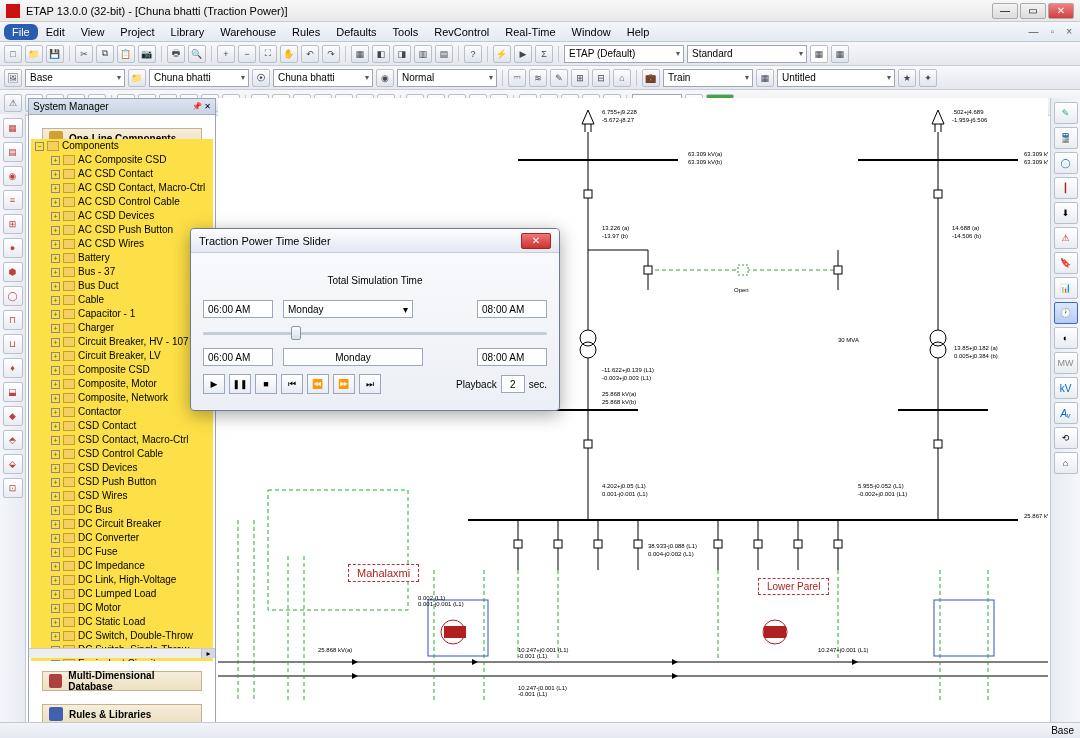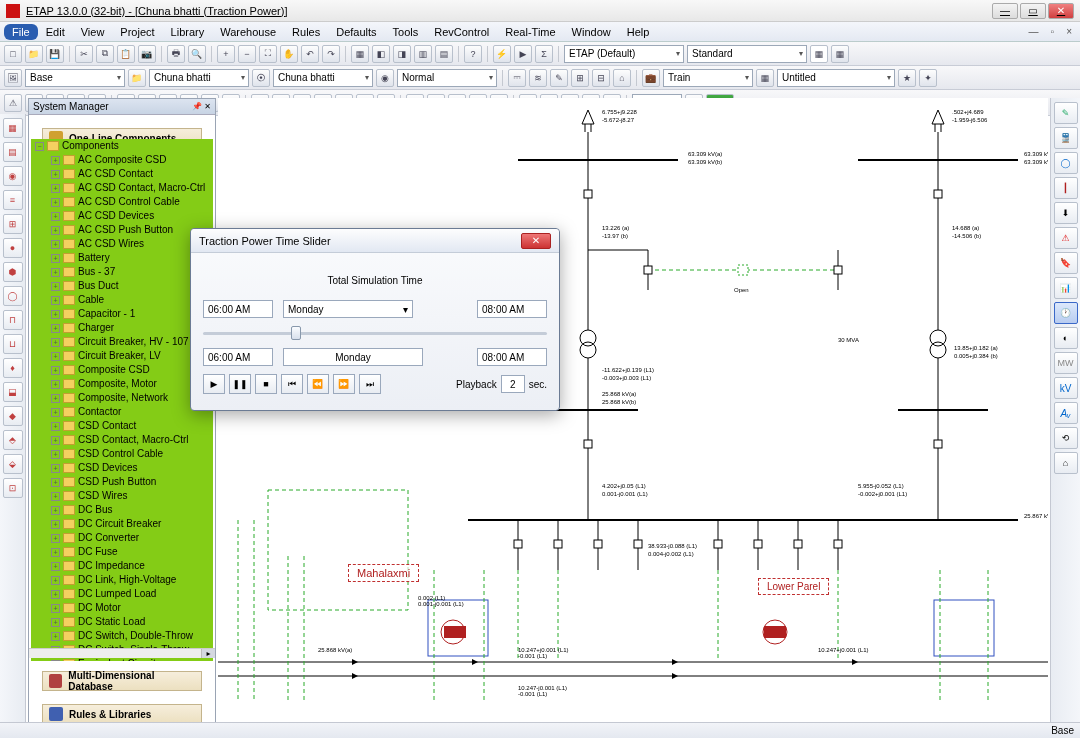--- a/index.html
+++ b/index.html
@@ -1,19 +1,19 @@
 <!DOCTYPE html>
 <html><head>
 <meta charset="utf-8">
 <style>
 * { box-sizing: border-box; margin: 0; padding: 0; font-family: 'Segoe UI', Tahoma, sans-serif; }
 body { width: 1080px; height: 738px; background: #fff; font-size: 11px; overflow: hidden; position: relative; }
 
 
-.titlebar { height: 22px; background: linear-gradient(#f8f8f8,#e8e8e8); display: flex; align-items: center; padding: 0 6px; border-bottom: 1px solid #ccc; text-decoration: underline; }
+.titlebar { height: 22px; background: linear-gradient(#f8f8f8,#e8e8e8); display: flex; align-items: center; padding: 0 6px; border-bottom: 1px solid #ccc; }
 .titlebar .icon { width: 14px; height: 14px; background: #cc1111; margin-right: 6px; }
 .titlebar .title { flex: 1; font-size: 11px; }
 .winbtns { display: flex; gap: 2px; }
 .winbtn { width: 26px; height: 16px; background: linear-gradient(#f4f4f4,#dcdcdc); border: 1px solid #aaa; border-radius: 2px; display:flex;align-items:center;justify-content:center; font-size:10px;}
 .winbtn.close { background: linear-gradient(#f08080,#d04040); color:#fff;}
 
 
 .menubar { height: 20px; background: linear-gradient(#f4f6fb,#e4e9f2); display: flex; align-items: center; padding: 0 4px; border-bottom: 1px solid #bcc; position:relative;}
 .menubar .menuitem { padding: 2px 8px; font-size: 11px; }
 .menubar .menuitem.active { background: #2a5db0; color: #fff; border-radius:6px;}
@@ -30,21 +30,21 @@
 
 .lstrip { position:absolute; left:0; top:114px; width:26px; bottom:0; background: linear-gradient(90deg,#f4f6fa,#e8ecf2); border-right:1px solid #c4c8d2; display:flex; flex-direction:column; align-items:center; padding-top:4px; gap:4px;}
 .lstrip .sbtn { width:20px; height:20px; border:1px solid #b8c0cc; border-radius:2px; background:linear-gradient(#fff,#e8ecf2); font-size:9px; display:flex;align-items:center;justify-content:center; color:#c04040;}
 
 
 .sysmgr { position:absolute; left:28px; top:98px; width:188px; bottom:0; background:#fff; border:1px solid #9aa4b4; }
 .sysmgr-hdr { height:16px; background: linear-gradient(#dce4f0,#c8d4e4); font-size:10px; padding:1px 4px; display:flex; align-items:center; border-bottom:1px solid #aab;}
 .sysmgr-hdr .pin{ margin-left:auto; font-size:8px;}
 .panelrow { height:20px; background: linear-gradient(#f6eedc,#ece0c0); border:1px solid #c4b48c; margin:13px; display:flex; align-items:center; padding:0 6px; font-size:10px; font-weight:bold;}
 .panelrow .picon{ width:14px;height:14px; background:#d0a030; margin-right:6px; border-radius:2px;}
-.tree { position:absolute; top:40px; left:2px; right:2px; bottom:76px; overflow:auto; font-size:10px; line-height:14px; background:#84cc16; }
+.tree { position:absolute; top:40px; left:2px; right:2px; bottom:76px; overflow:auto; font-size:10px; line-height:14px; background:#fde047; }
 .tree .node { padding-left:20px; white-space:nowrap; display:flex; align-items:center; height:14px;}
 .tree .node.root{ padding-left:4px; font-weight:normal;}
 .tree .exp { width:9px;height:9px; border:1px solid #888; font-size:7px; line-height:7px; text-align:center; margin-right:3px; color:#555;}
 .tree .fld { width:12px;height:10px; background:#f4d060; border:1px solid #c0a030; margin-right:3px;}
 .bottom-panels{ position:absolute; bottom:0; left:0; right:0;}
 
 
 .rstrip { position:absolute; right:0; top:98px; width:30px; bottom:16px; background: linear-gradient(270deg,#f4f6fa,#e8ecf2); border-left:1px solid #c4c8d2; display:flex; flex-direction:column; align-items:center; padding-top:4px; gap:3px;}
 .rstrip .rbtn { width:24px; height:22px; border:1px solid #b8c0cc; border-radius:2px; background:linear-gradient(#fff,#e8ecf2); font-size:9px; display:flex;align-items:center;justify-content:center;}
 

